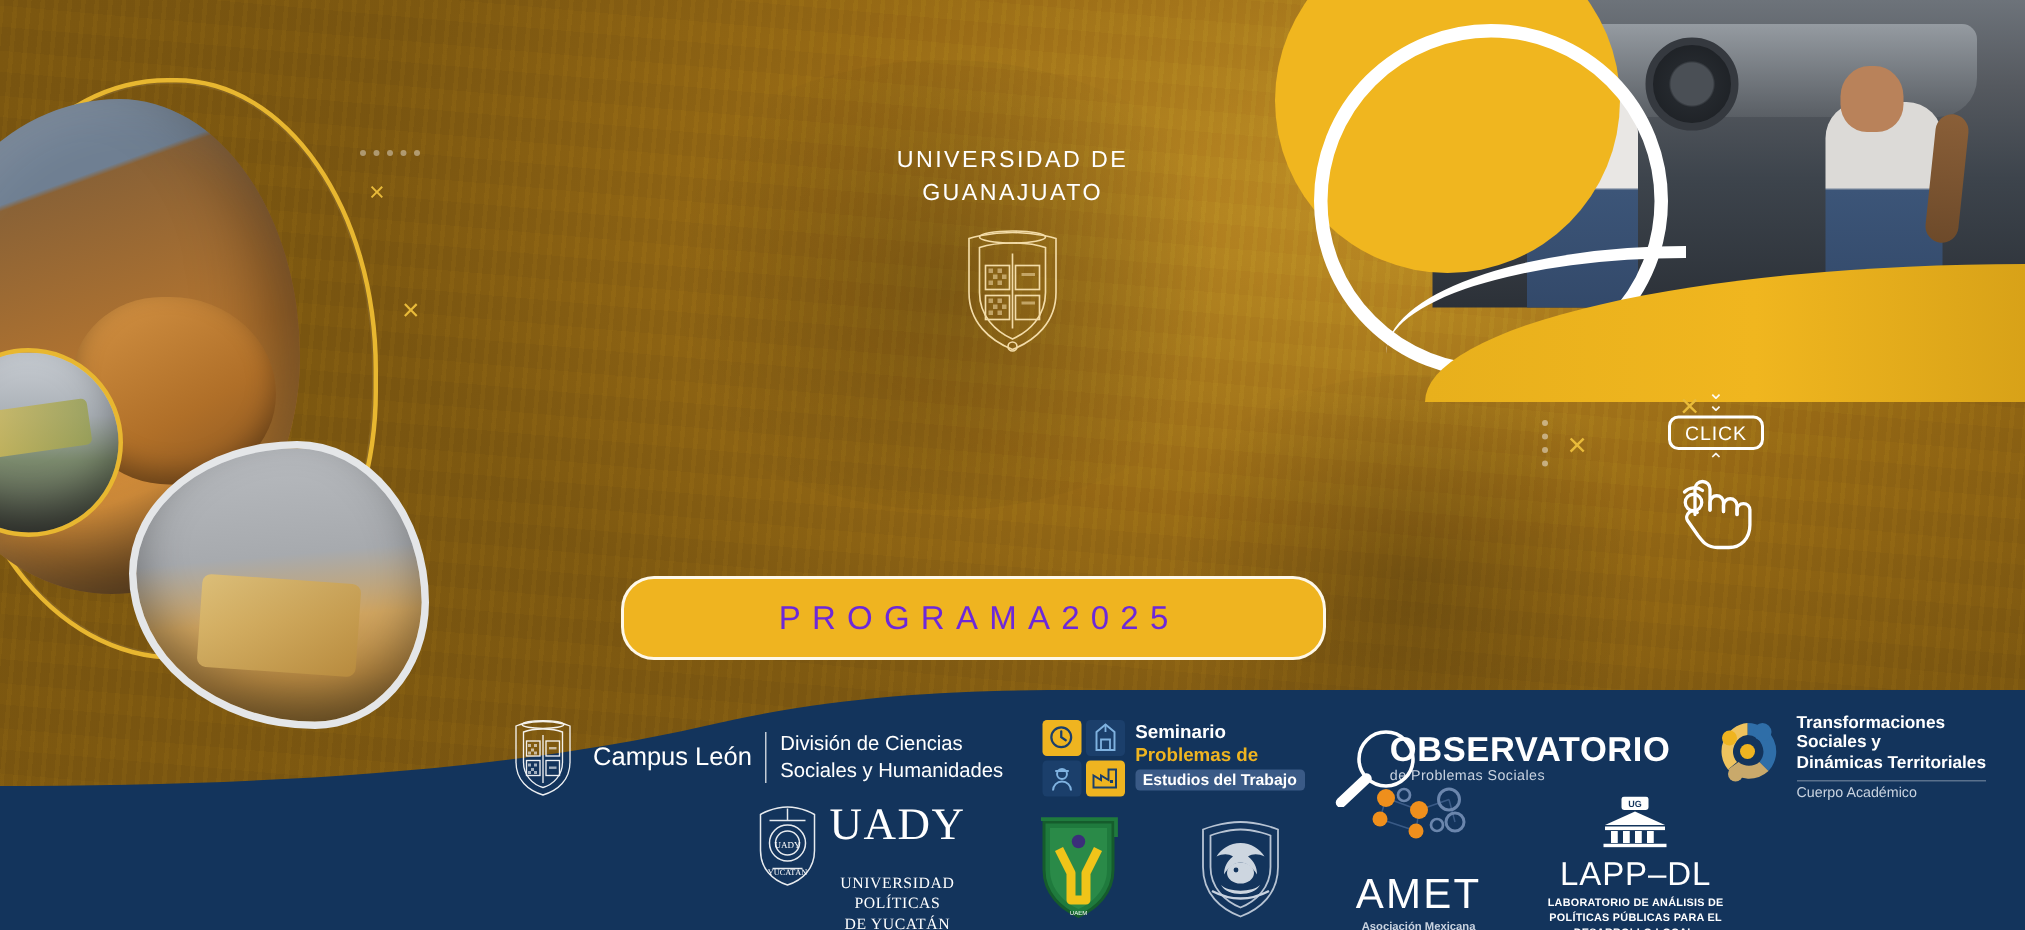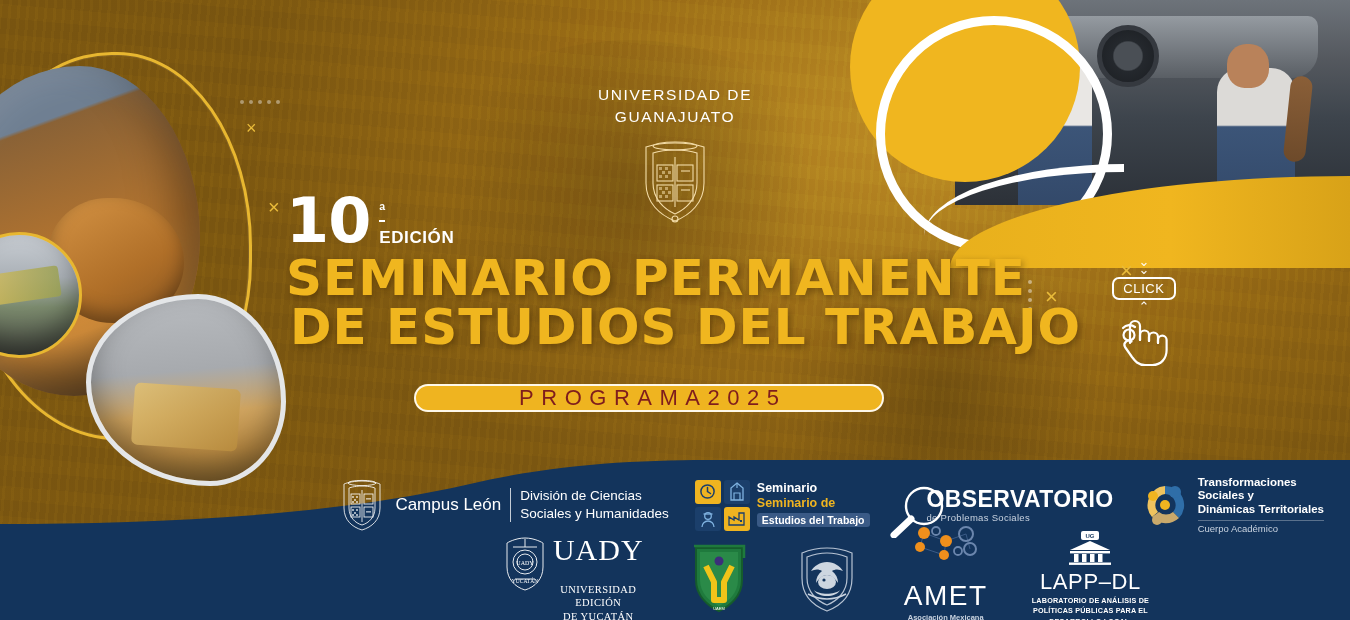--- a/index.html
+++ b/index.html
@@ -126,21 +126,21 @@
     position:absolute; right:0; top:176px; width:400px; height:92px; z-index:4;
     background:linear-gradient(90deg,#e8b01c 0%,#f0b61f 55%,#d8a218 100%);
     border-radius:100% 0 0 0;
   }
   .swoosh-bot:before {
     content:""; position:absolute; left:-26px; top:-12px; width:200px; height:64px;
     border-top:8px solid #ffffff; border-radius:100% 0 0 0;
   }
 
   
-  .ug-block { position:absolute; left:0; right:0; top:84px; text-align:center; z-index:6; }
+  .ug-block { position:absolute; left:0; right:0; top:96px; text-align:center; z-index:6; }
   .ug-name {
     color:#ffffff; font-size:15.5px; letter-spacing:1.6px; line-height:1.45;
     font-weight:400;
   }
   .ug-crest {
     margin:8px auto 0; width:74px; height:88px;
   }
 
   
   .title-block { position:absolute; left:286px; top:196px; z-index:6; }
@@ -163,24 +163,24 @@
     letter-spacing:1px; font-family:"DejaVu Sans", sans-serif;
     text-shadow:2px 3px 7px rgba(60,35,0,.45);
     white-space:nowrap;
   }
   .t1 { margin-top:6px; }
   .t2 { margin-left:4px; }
 
   
   .pill {
     position:absolute; left:414px; top:384px; z-index:6;
-    width:470px; height:28px; border-radius:22px;
+    width:470px; height:56px; border-radius:22px;
     background:#efb420; border:2px solid rgba(255,255,255,.9);
     display:flex; align-items:center; justify-content:center;
-    color:#7f1d1d; font-size:22px; font-weight:400; letter-spacing:7.5px;
+    color:#6d28d9; font-size:22px; font-weight:400; letter-spacing:7.5px;
     text-indent:7.5px;
   }
 
   
   .click-wrap { position:absolute; left:1098px; top:258px; z-index:7; width:92px; text-align:center; }
   .chev { color:#ffffff; font-size:13px; line-height:8px; opacity:.95; }
   .click-box {
     display:inline-block; margin:3px 0; padding:2px 9px;
     border:2px solid #ffffff; border-radius:7px;
     color:#ffffff; font-size:13px; font-weight:400; letter-spacing:.6px;
@@ -225,21 +225,21 @@
   .sem-l3 {
     display:inline-block; background:#3a5a86; color:#ffffff;
     font-size:10.5px; font-weight:700; padding:1px 5px; border-radius:3px; margin-top:2px;
   }
 
   .obs { display:flex; align-items:center; gap:2px; position:relative; }
   .obs-txt { line-height:1; }
   .obs-l1 { color:#ffffff; font-size:23px; font-weight:800; letter-spacing:.4px; }
   .obs-l2 { color:#c9d3e0; font-size:9.5px; letter-spacing:.3px; margin-top:2px; }
 
-  .tsd { display:flex; align-items:center; gap:8px; }
+  .tsd { display:flex; gap:8px; }
   .tsd-txt { line-height:1.2; }
   .tsd-l { color:#ffffff; font-size:11.5px; font-weight:700; }
   .tsd-sub { color:#c9d3e0; font-size:9.5px; margin-top:3px; padding-top:2px; border-top:1px solid rgba(255,255,255,.3); }
 
   .uady { display:flex; gap:4px; }
   .uady-txt { font-family:"Liberation Serif", serif; color:#ffffff; text-align:center; }
   .uady-l1 { font-size:30px; letter-spacing:1px; line-height:1; }
   .uady-l2 { font-size:10.5px; line-height:1.3; margin-top:18px; letter-spacing:.4px; }
 
   .amet { text-align:center; }
@@ -327,31 +327,20 @@
       <span></span>
       <span></span>
   </div>
   <div class="dots" style="left:1028px;top:280px;">
     <span></span>
       <span></span>
       <span></span>
       <span></span>
   </div>
 
-  <div class="title-block">
-    <div class="edition-row">
-      <span class="ed-num">10</span>
-      <span class="ed-side">
-        <span class="ed-ord">ª</span>
-        <span class="ed-word">EDICIÓN</span>
-      </span>
-    </div>
-    <div class="t-line t1">SEMINARIO PERMANENTE</div>
-    <div class="t-line t2">DE ESTUDIOS DEL TRABAJO</div>
-  </div>
 
   <div class="pill">PROGRAMA2025</div>
 
   <div class="click-wrap">
     <div class="chev">⌄<br>⌄</div>
     <div class="click-box">CLICK</div>
     <div class="chev">⌃</div>
     <svg class="hand" width="60" height="54" viewBox="0 0 60 54">
       <g fill="none" stroke="#ffffff" stroke-width="2.2" stroke-linecap="round" stroke-linejoin="round">
         <path d="M16 30 L16 13 a5 5 0 0 1 10 0 L26 27"></path>
@@ -432,21 +421,21 @@
           </div>
           <div class="sq sq-y">
             <svg width="19" height="15" viewBox="0 0 19 15">
                 <path d="M2 14 L2 6 L7 9 L7 6 L12 9 L12 2 L17 2 L17 14 Z" fill="none" stroke="#1b3f6b" stroke-width="1.3"></path>
                 <rect x="13" y="9" width="2" height="2" fill="#1b3f6b"></rect>
               </svg>
           </div>
         </div>
         <div class="sem-txt">
           <div class="sem-l1">Seminario</div>
-          <div class="sem-l2">Seminario de</div>
+          <div class="sem-l2">Problemas de</div>
           <span class="sem-l3">Estudios del Trabajo</span>
         </div>
       </div>
 
       <div class="obs">
         <svg width="64" height="52" viewBox="0 0 64 52" style="position:absolute;left:-12px;top:-2px;">
           <circle cx="40" cy="20" r="18" fill="none" stroke="#ffffff" stroke-width="2.4"></circle>
           <path d="M27 33 L10 49" stroke="#ffffff" stroke-width="7" stroke-linecap="round"></path>
         </svg>
         <div class="obs-txt" style="margin-left:31px;">
@@ -486,21 +475,21 @@
             <path d="M24 12 L24 4"></path>
             <path d="M14 44 h20"></path>
           </g>
           <text x="24" y="30" font-size="6" fill="#ffffff" text-anchor="middle" font-family="Liberation Serif, serif">UADY</text>
           <text x="24" y="48" font-size="5.5" fill="#ffffff" text-anchor="middle" font-family="Liberation Serif, serif">YUCATÁN</text>
         </svg>
         <div class="uady-txt">
           <div class="uady-l1">UADY</div>
           <div class="uady-l2">
             <span>UNIVERSIDAD</span><br>
-            <span>EDICIÓN</span><br>
+            <span>POLÍTICAS</span><br>
             <span>DE YUCATÁN</span>
           </div>
         </div>
       </div>
 
       <svg width="62" height="70" viewBox="0 0 62 70">
         <path d="M8 4 L54 4 L54 36 C54 52 42 62 31 67 C20 62 8 52 8 36 Z" fill="#1f7a3d" stroke="#155c2c" stroke-width="2"></path>
         <path d="M12 8 L50 8 L50 36 C50 49 40 58 31 62 C22 58 12 49 12 36 Z" fill="#2a8a48"></path>
         <path d="M18 22 L26 38 L26 56 L36 56 L36 38 L44 22" fill="none" stroke="#f0c419" stroke-width="6" stroke-linejoin="round"></path>
         <circle cx="31" cy="17" r="4.5" fill="#3b2f7a"></circle>

